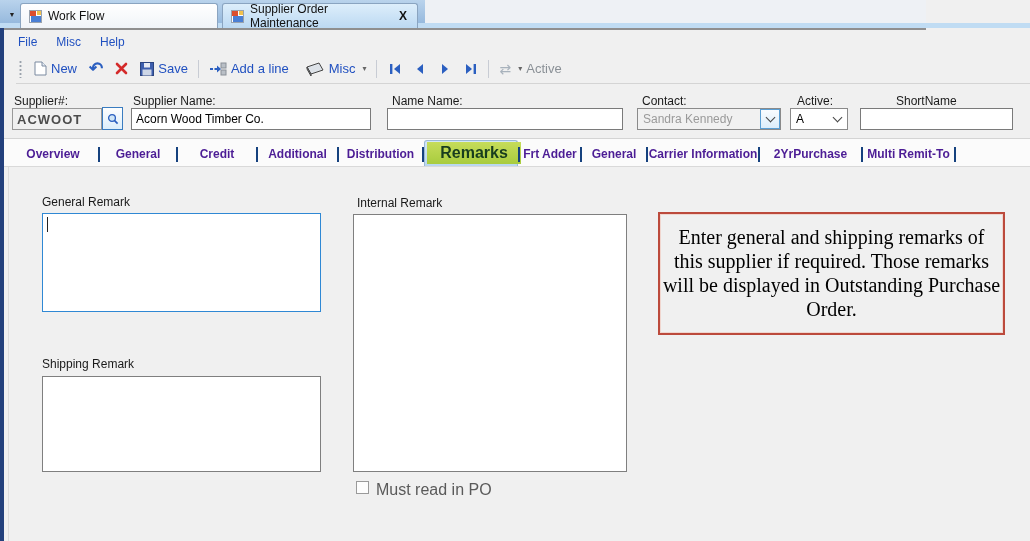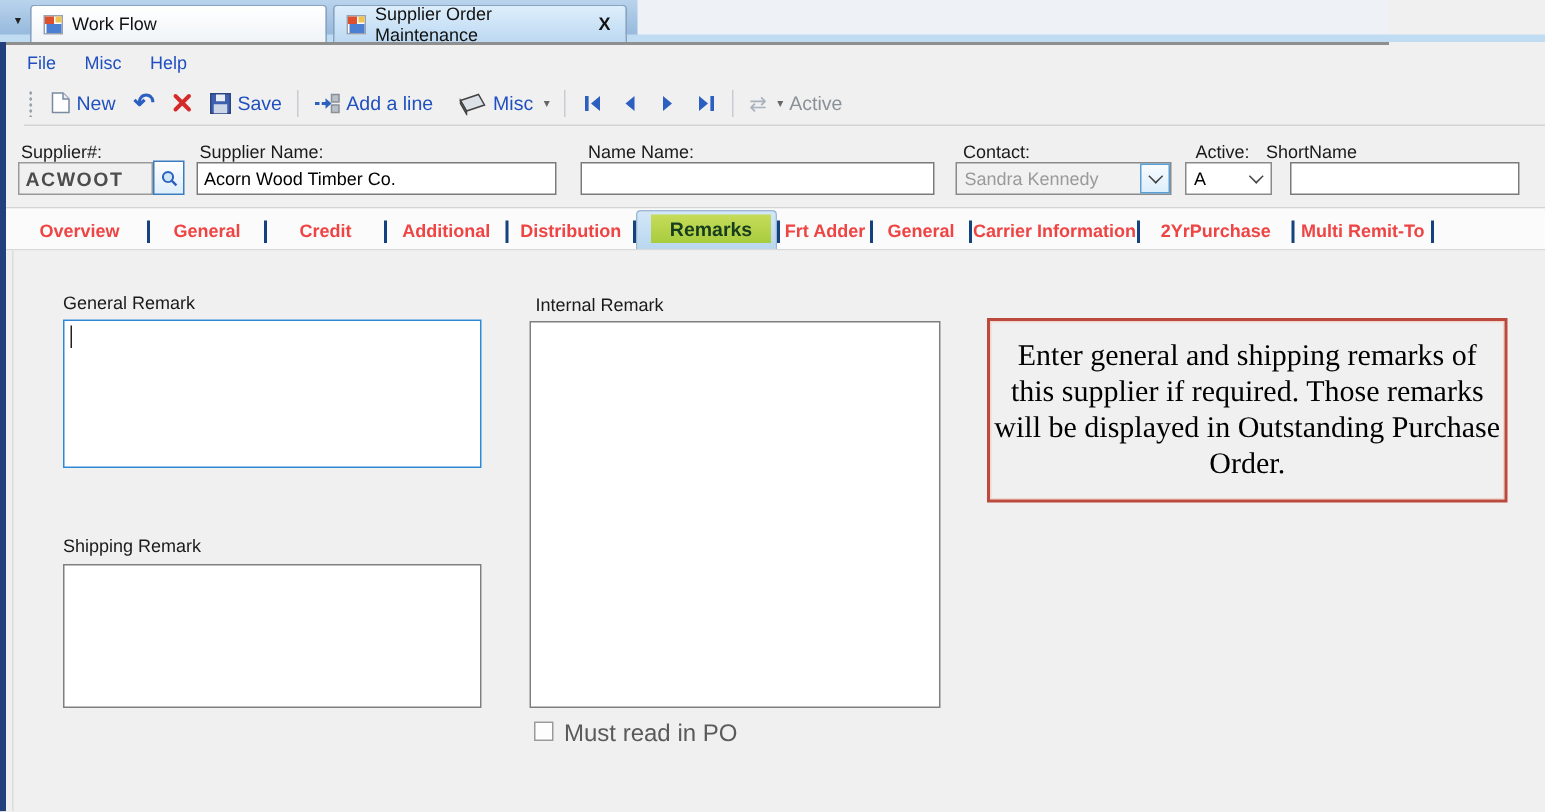--- a/index.html
+++ b/index.html
@@ -51,24 +51,24 @@
   .combo { position:absolute; top:23px; height:22px; border:1px solid #8a8a8a; background:#f1f1f1; display:flex; align-items:center; font-size:12px; }
   .combo .val { flex:1; padding:0 5px; color:#9a9a9a; white-space:nowrap; overflow:hidden; }
   .combo .arrow-btn { width:20px; height:20px; border:1px solid #5a9fd4; background:linear-gradient(#f8fcff,#dceefb); display:flex; align-items:center; justify-content:center; flex:none; }
   .combo.simple { background:#fff; }
   .combo.simple .val { color:#000; }
   .combo.simple .arrow-btn { border:none; background:transparent; }
   .chev { width:7px; height:7px; border-right:1.6px solid #444; border-bottom:1.6px solid #444; transform:rotate(45deg); margin-top:-4px; }
 
   
   .tabstrip { position:absolute; left:4px; top:139px; width:1026px; height:28px; background:#fbfbfb; border-bottom:1px solid #d9d9d9; display:flex; align-items:flex-end; padding-left:4px; }
-  .ptab { height:24px; display:flex; align-items:center; justify-content:center; font-size:12px; font-weight:bold; color:#ef4444; cursor:default; white-space:nowrap; }
+  .ptab { height:24px; display:flex; align-items:center; justify-content:center; font-size:12px; font-weight:bold; color:#4c1d95; cursor:default; white-space:nowrap; }
   .pdiv { width:2px; height:15px; background:#15417e; margin-bottom:4px; flex:none; }
   .ptab-selected { height:26px; background:linear-gradient(#d3e7f8,#b9d7ef); border:1px solid #9ab8d4; border-bottom:none; border-radius:3px 3px 0 0; display:flex; align-items:center; justify-content:center; cursor:default; }
-  .ptab-hl { background:linear-gradient(#c6dc5a,#a8cc3e); padding:2px 13px; margin-left:6px; margin-top:-2px; font-size:13px; font-weight:bold; color:#183d1e; white-space:nowrap; }
+  .ptab-hl { background:linear-gradient(#c6dc5a,#a8cc3e); padding:2px 13px; margin-left:6px; margin-top:-2px; font-size:16px; font-weight:bold; color:#183d1e; white-space:nowrap; }
 
   
   .content { position:absolute; left:4px; top:167px; width:1026px; height:374px; background:#f0f0f0; }
   .panel-edge { position:absolute; left:4px; top:0; width:1px; height:374px; background:#dcdcdc; }
   .rlabel { position:absolute; font-size:12px; color:#1a1a1a; }
   .ta-wrap { position:absolute; }
   .ta { width:100%; height:100%; resize:none; outline:none; background:#fff; border:1px solid #7f7f7f; font-family:"Liberation Sans",sans-serif; font-size:12px; padding:3px 4px; }
   .ta.focus { border:1px solid #2f88d4; }
   .caret { position:absolute; left:5px; top:4px; width:1px; height:15px; background:#222; pointer-events:none; }
   .chk { position:absolute; width:13px; height:13px; border:1px solid #9a9a9a; background:#fdfdfd; cursor:default; }
@@ -226,21 +226,21 @@
     </div>
 
     <span class="flabel" style="left:793px">Active:</span>
     <div class="combo simple" style="left:786px; width:58px">
       <span class="val">A</span>
       <span class="arrow-btn">
           <span class="chev"></span>
         </span>
     </div>
 
-    <span class="flabel" style="left:840px">ShortName</span>
+    <span class="flabel" style="left:892px">ShortName</span>
     <input class="fin" style="left: 856px; width: 153px;" value="">
   </div>
 
   <div class="tabstrip">
     <div class="ptab" style="width:90px">
         <span>Overview</span>
       </div>
     <div class="pdiv"></div>
     <div class="ptab" style="width:76px">
         <span>General</span>

